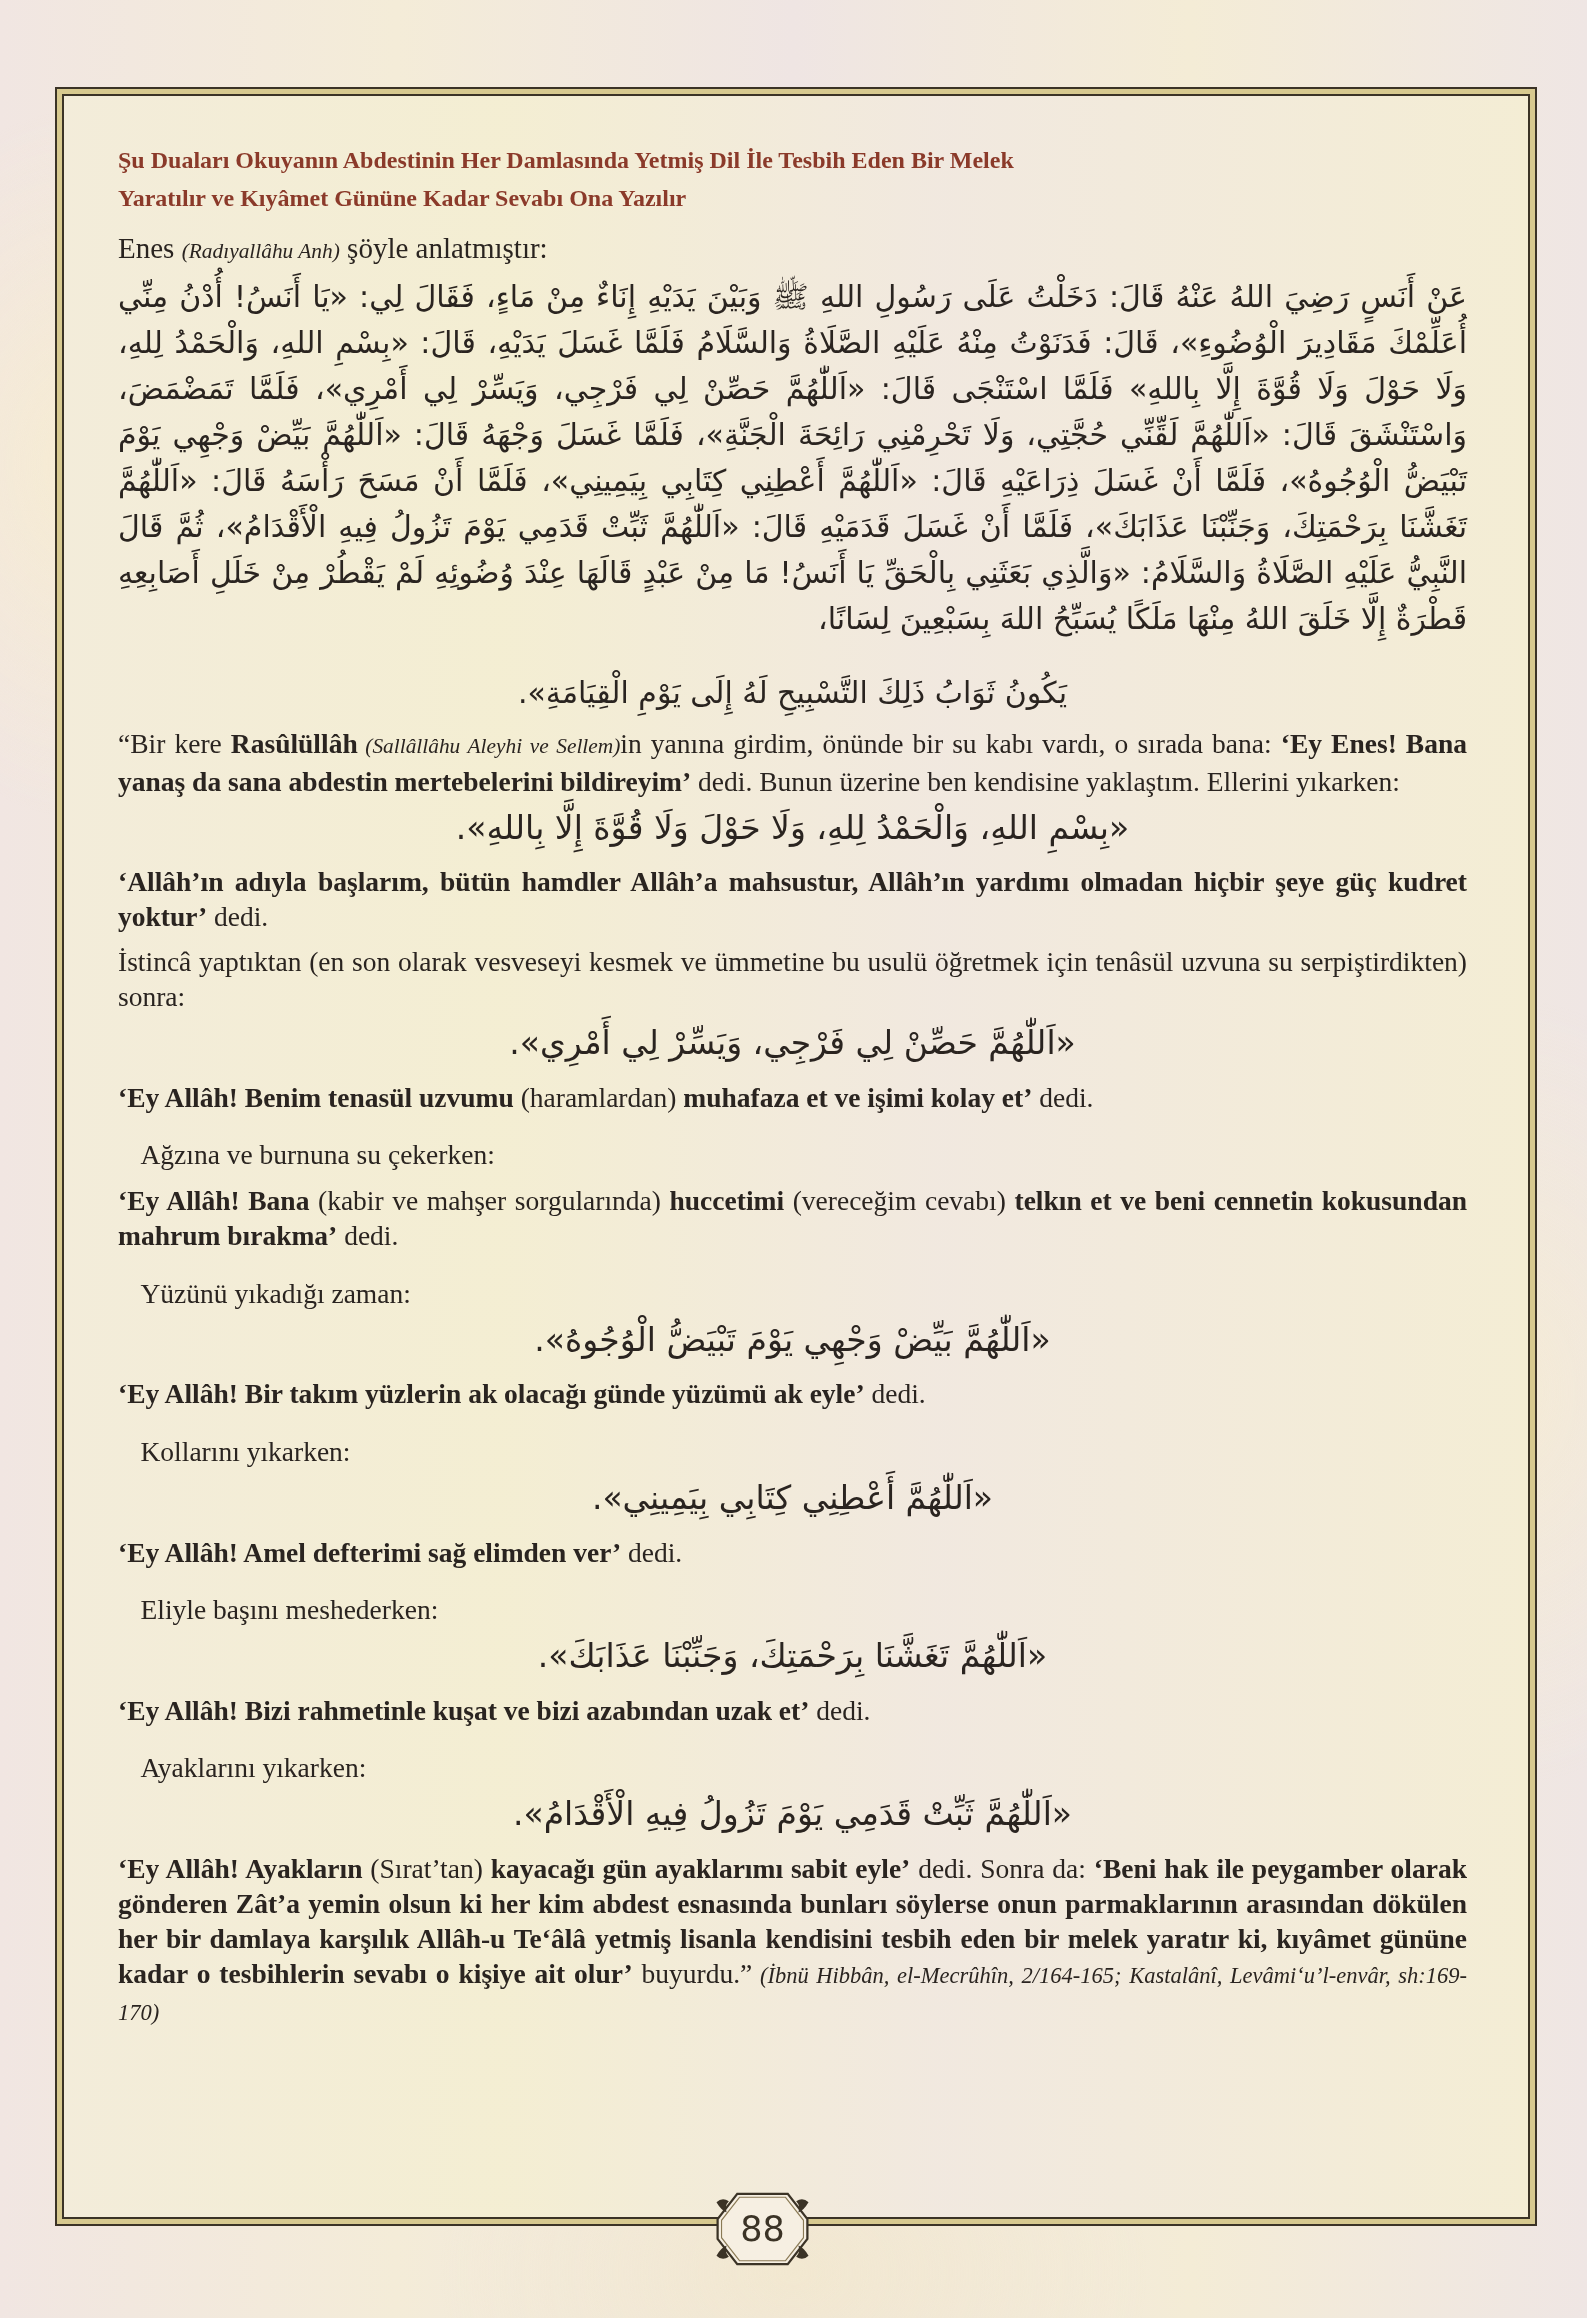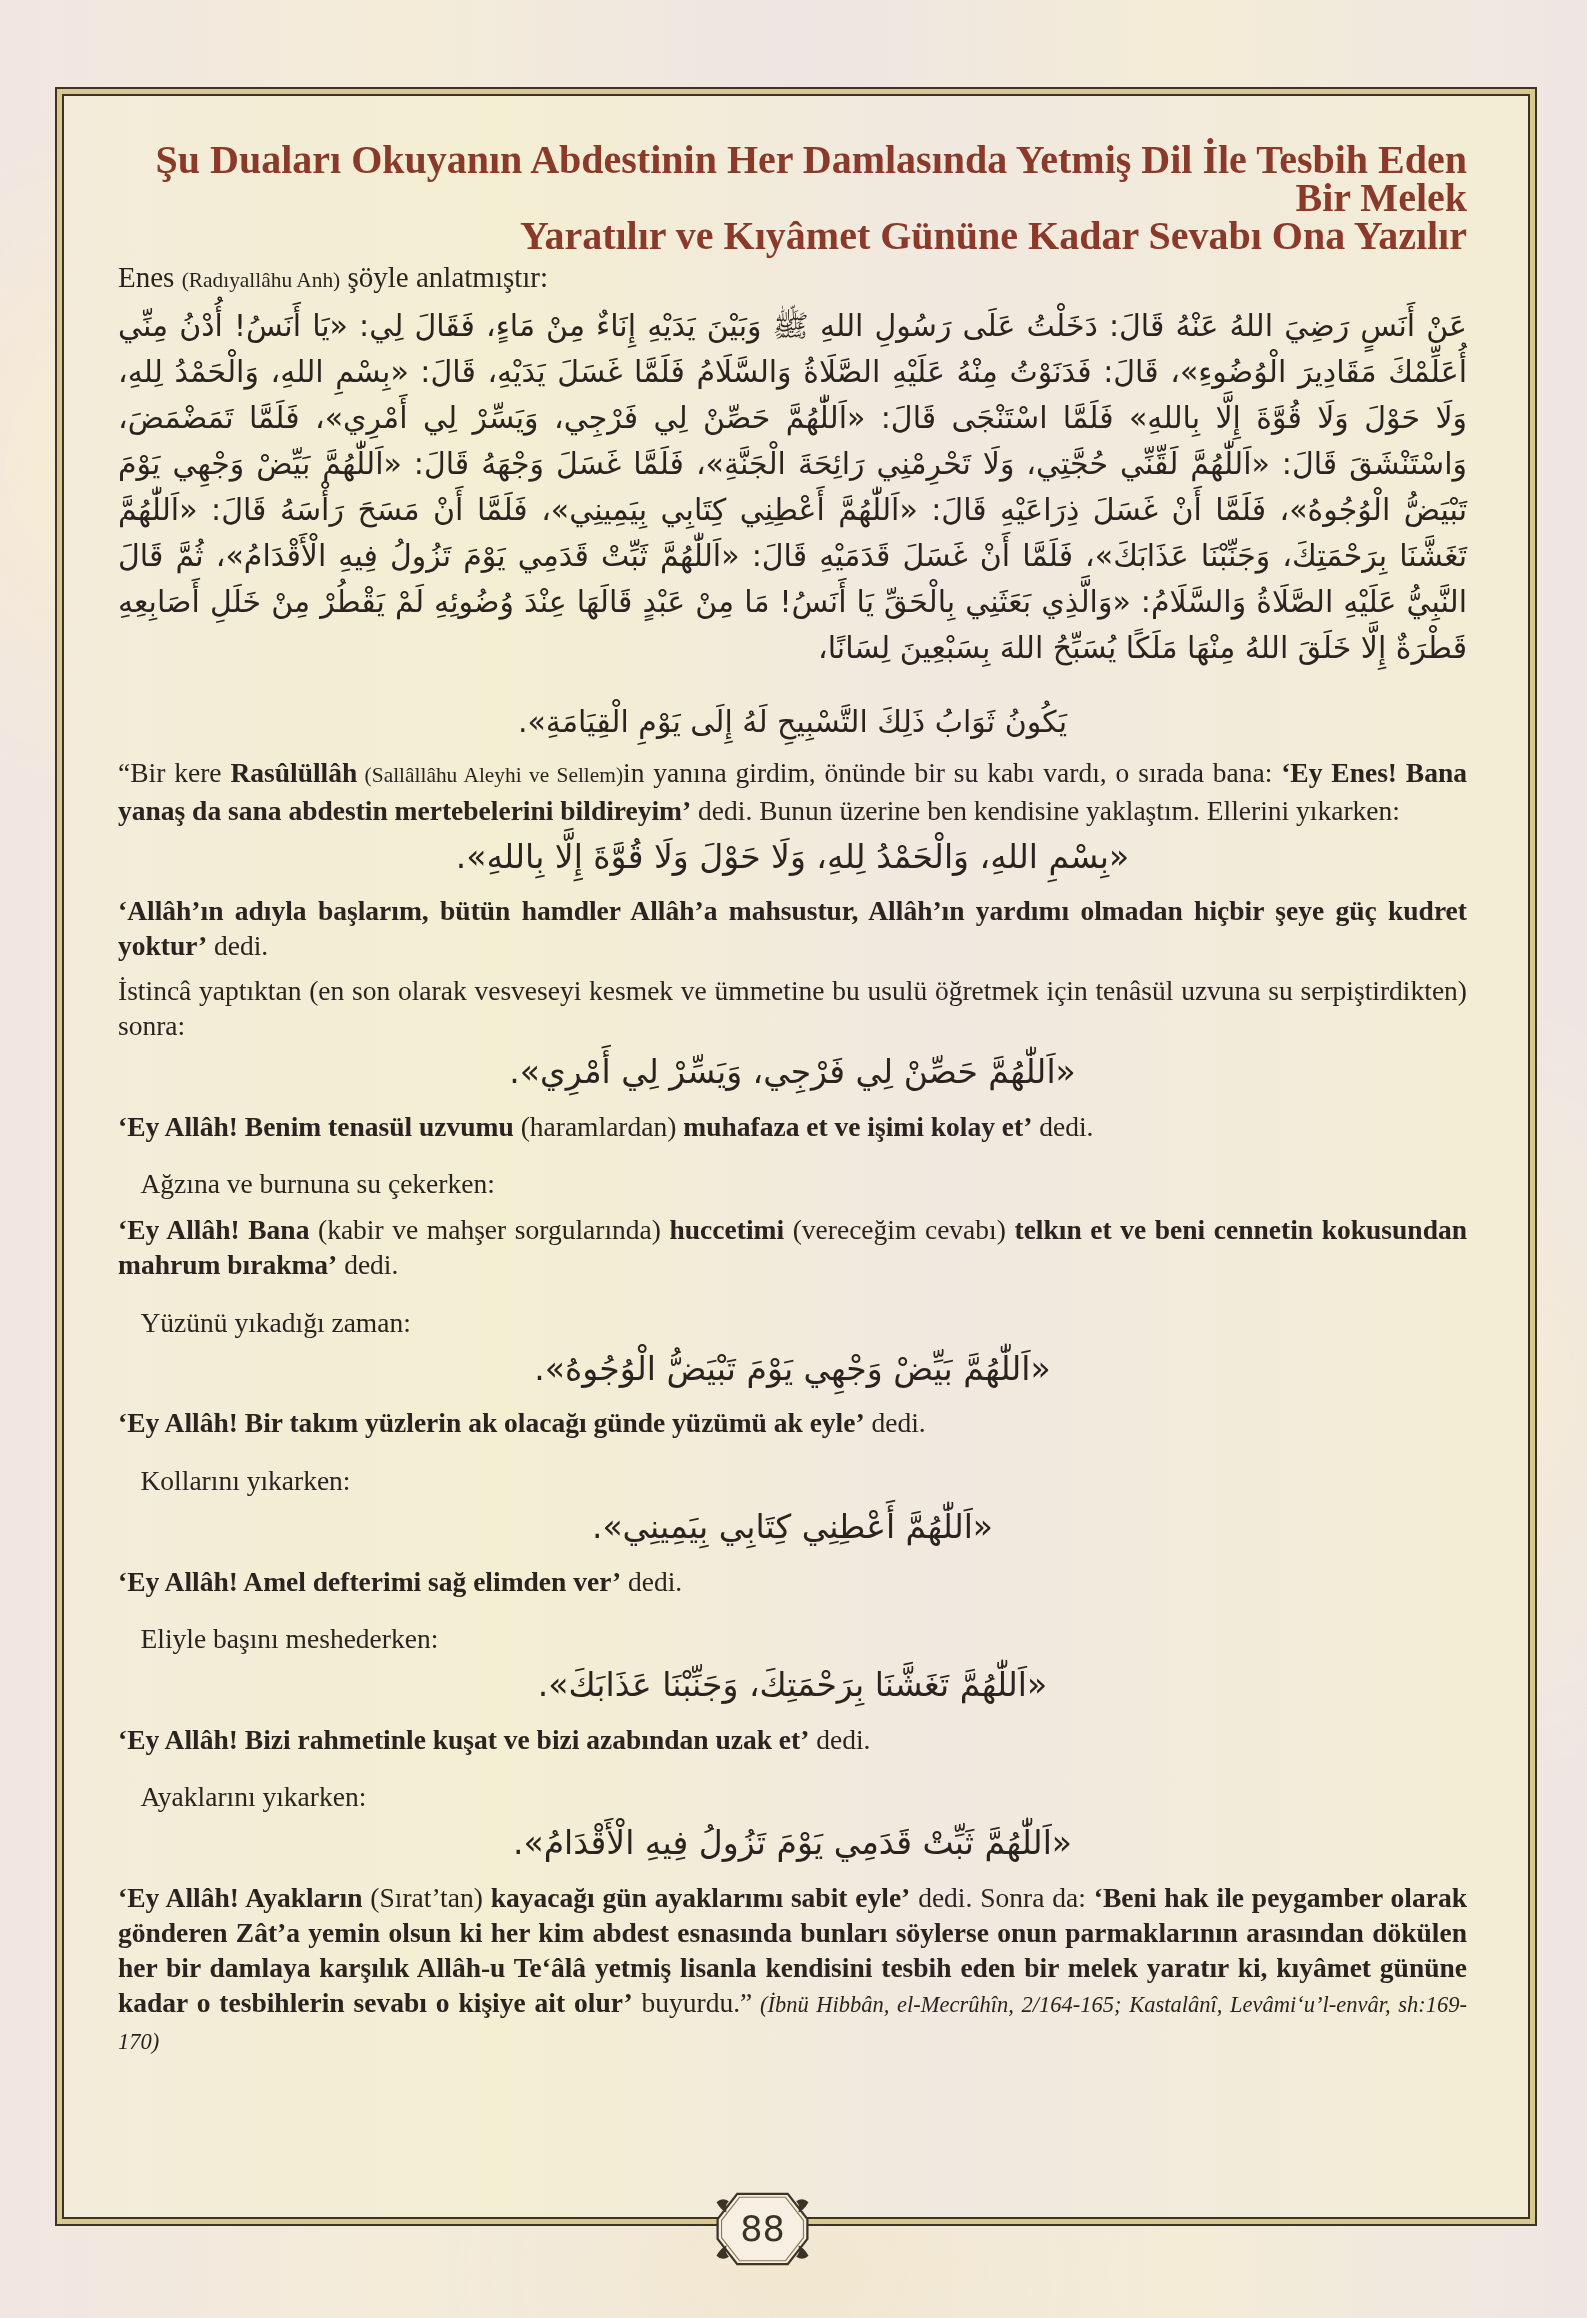--- a/index.html
+++ b/index.html
@@ -21,26 +21,26 @@
     position: absolute; left: 5px; top: 5px; right: 5px; bottom: 5px;
     border: 2.8px solid #3b3326;
     background:
       linear-gradient(90deg, rgba(246,240,226,0.9), rgba(247,242,218,0.9) 30%, rgba(244,236,232,0.9) 60%, rgba(247,241,220,0.9));
   }
   .content {
     position: absolute; left: 118px; top: 141px; width: 1349px;
     font-size: 27.5px; line-height: 35px;
   }
   .title {
-    color: #8b3a2a; font-weight: bold; text-align: right; font-size: 40px; line-height: 38px;
-    margin: 0 0 5px 0;
+    color: #8b3a2a; font-weight: bold; text-align: left; font-size: 24px; line-height: 38px;
+    margin: 0 0 14px 0;
   }
   .intro { margin: 0; font-size: 29px; }
   .intro b { font-weight: normal; }
-  .small-ital { font-size: 21.4px; }
+  .small-ital { font-style: italic; font-size: 21.4px; }
   .ar {
     direction: rtl; text-align: justify; text-align-last: right;
     font-family: "DejaVu Sans", sans-serif; font-size: 30px; line-height: 46px;
     margin: 4.5px 0 0 0;
   }
   .ar-last { text-align: center; text-align-last: center; margin-top: 28px; }
   .para { margin: 10px 0 0 0; text-align: justify; }
   .para b { font-weight: bold; }
   .ar-center {
     direction: rtl; text-align: center; font-family: "DejaVu Sans", sans-serif;

